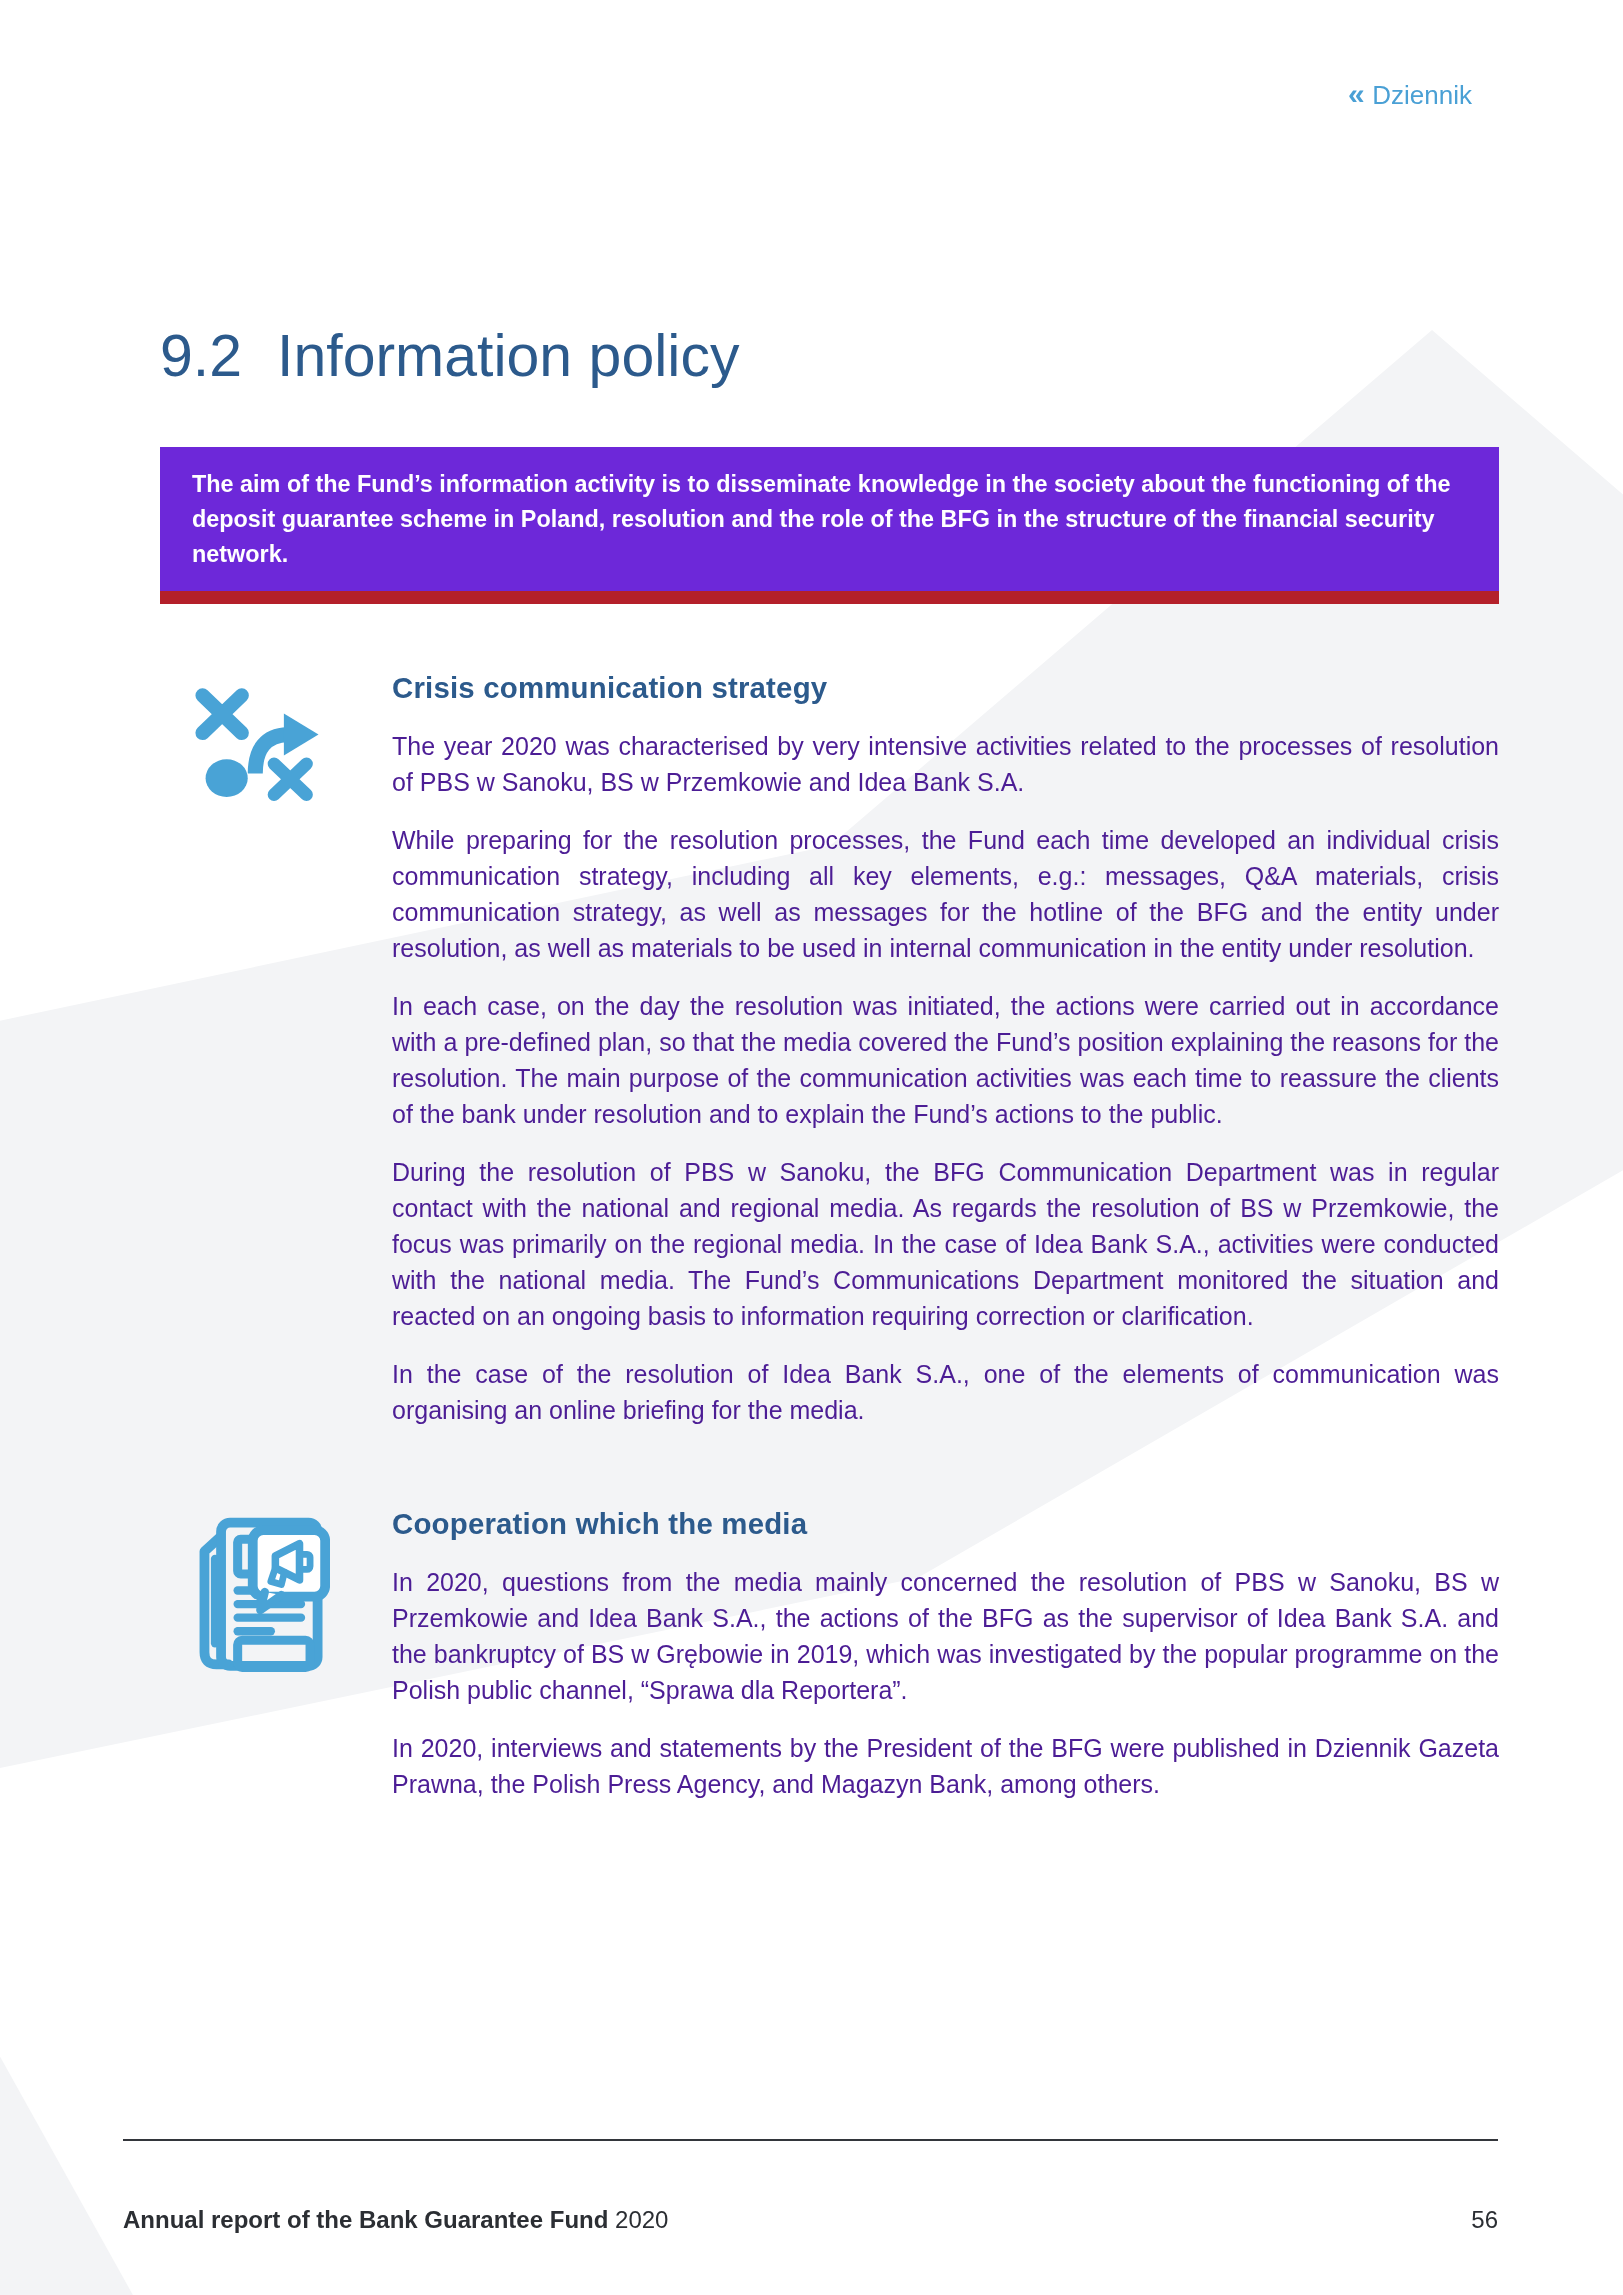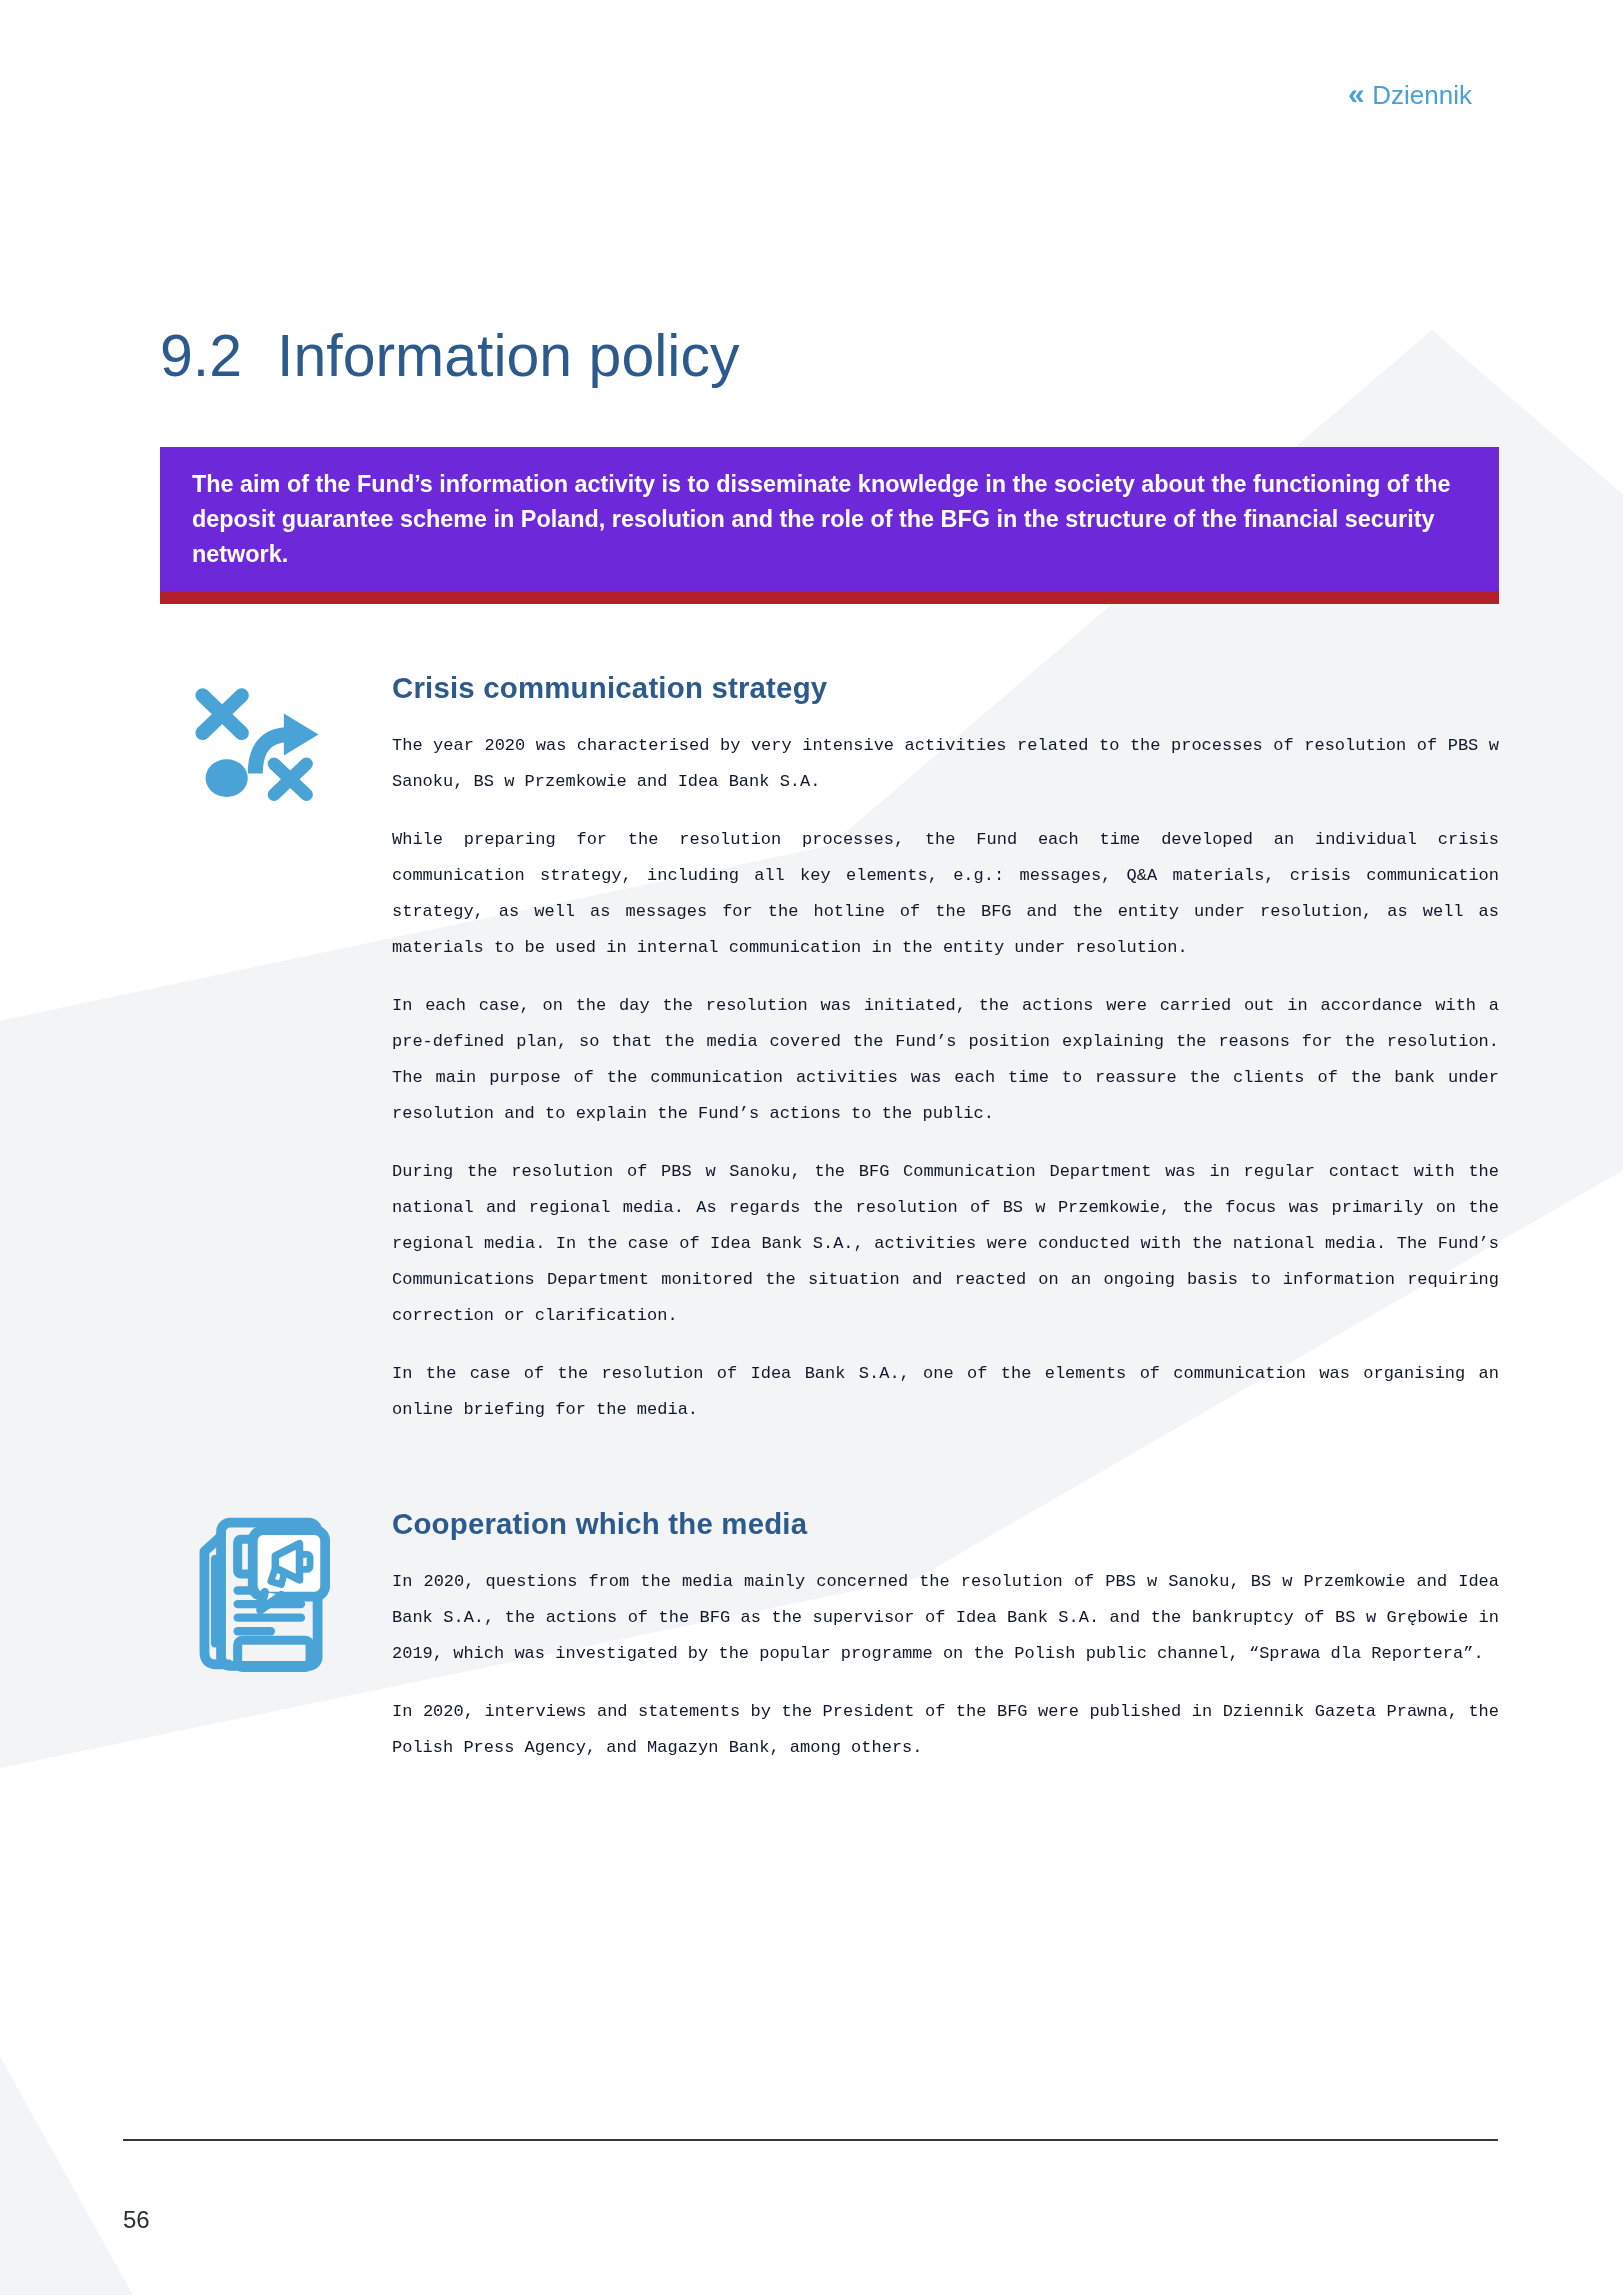--- a/index.html
+++ b/index.html
@@ -41,22 +41,22 @@
   .section{position:absolute;left:160px;width:1339px;}
   .section-crisis{top:671px;}
   .section-media{top:1507px;}
   .section-icon{position:absolute;left:19.6px;top:3px;}
   .section-body{margin-left:232px;width:1107px;}
   .section-heading{
     font-size:29.4px;font-weight:bold;color:#2c5a8c;
     margin:0 0 22.7px 0;letter-spacing:0.2px;
   }
   .section-body p{
-    font-size:17px;line-height:36px;margin:0 0 22px 0;
-    text-align:justify;color:#0f172a;font-family:Liberation Mono, monospace;
+    font-size:25px;line-height:36px;margin:0 0 22px 0;
+    text-align:justify;color:#4c1d95;
   }
   .section-body p:last-child{margin-bottom:0;}
 
   .footer-rule{
     position:absolute;left:123px;right:125px;top:2139px;
     border-top:2.3px solid #33363b;height:0;
   }
   .footer{
     position:absolute;left:123px;right:125px;top:2206px;
     display:flex;justify-content:space-between;align-items:baseline;
@@ -142,17 +142,22 @@
     </div>
     <div class="section-body">
       <h3 class="section-heading">Cooperation which the media</h3>
       <p>In 2020, questions from the media mainly concerned the resolution of PBS w Sanoku, BS w Przemkowie and Idea Bank S.A., the actions of the BFG as the supervisor of Idea Bank S.A. and the bankruptcy of BS w Grębowie in 2019, which was investigated by the popular programme on the Polish public channel, “Sprawa dla Reportera”.</p>
       <p>In 2020, interviews and statements by the President of the BFG were published in Dziennik Gazeta Prawna, the Polish Press Agency, and Magazyn Bank, among others.</p>
     </div>
   </div>
 
   <div class="footer-rule"></div>
   <div class="footer">
+    <div class="left">
+      <b>Annual report of the Bank Guarantee Fund</b>
+      <span> </span>
+      <span>2020</span>
+    </div>
     <div class="page-num">56</div>
   </div>
 
 </div>
 
 
 </body></html>

